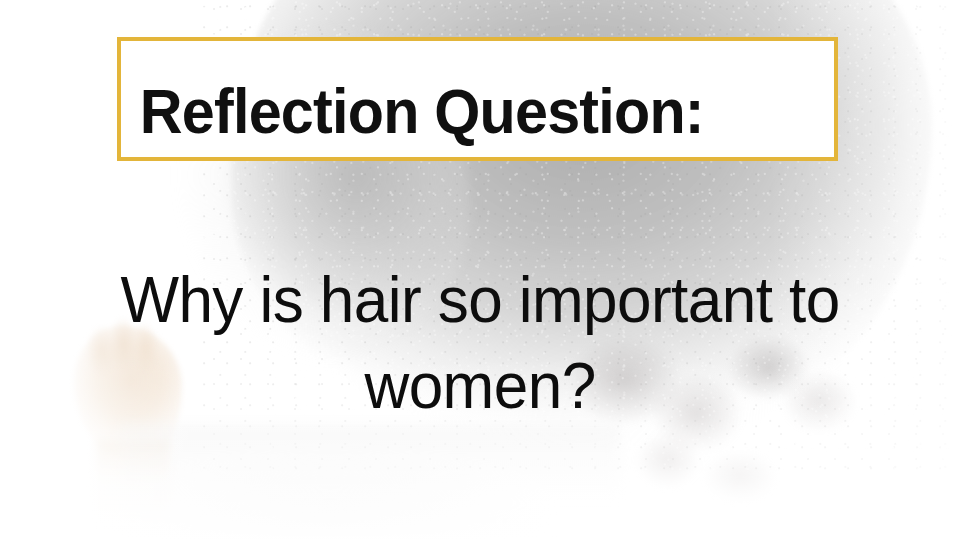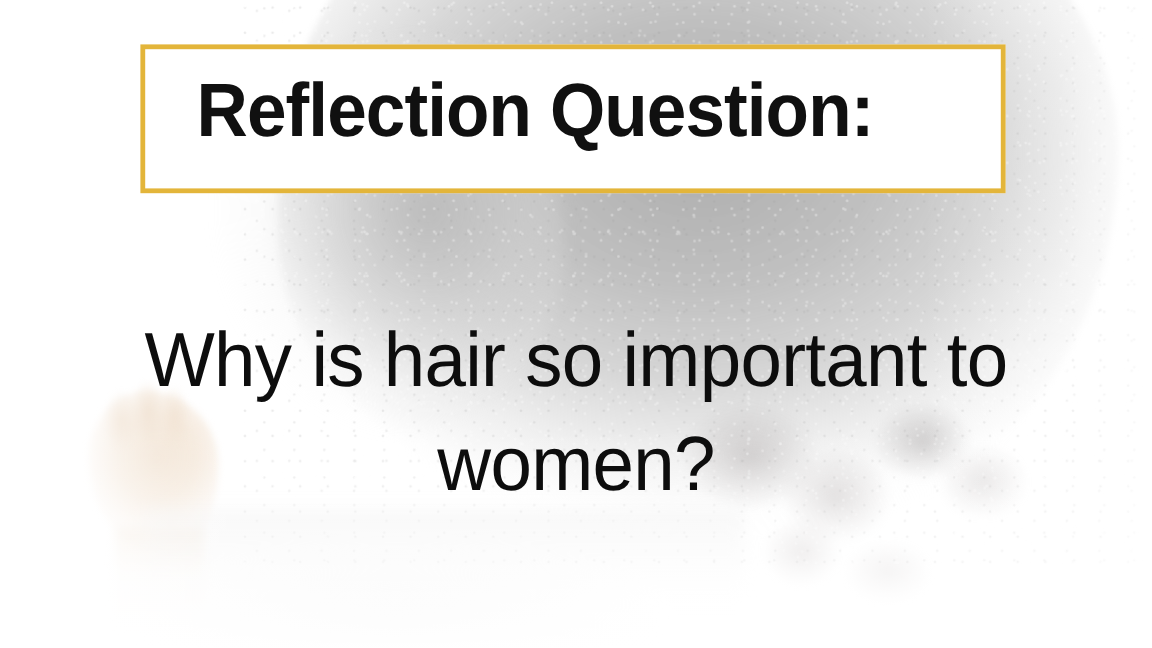--- a/index.html
+++ b/index.html
@@ -180,23 +180,22 @@
   .title-box {
     position: absolute;
     left: 117px;
     top: 37px;
     width: 721px;
     height: 124px;
     box-sizing: border-box;
     background: #ffffff;
     border: 4px solid #e3b53a;
     display: flex;
-    align-items: center;
+    align-items: flex-end;
     justify-content: flex-start;
-    padding-left: 24px;
   }
   .title-text {
     margin: 0;
     padding: 0 0 14px 20px;
     font-family: "Liberation Sans", sans-serif;
     font-size: 63px;
     font-weight: 700;
     line-height: 1.02;
     letter-spacing: -0.8px;
     color: #101010;

